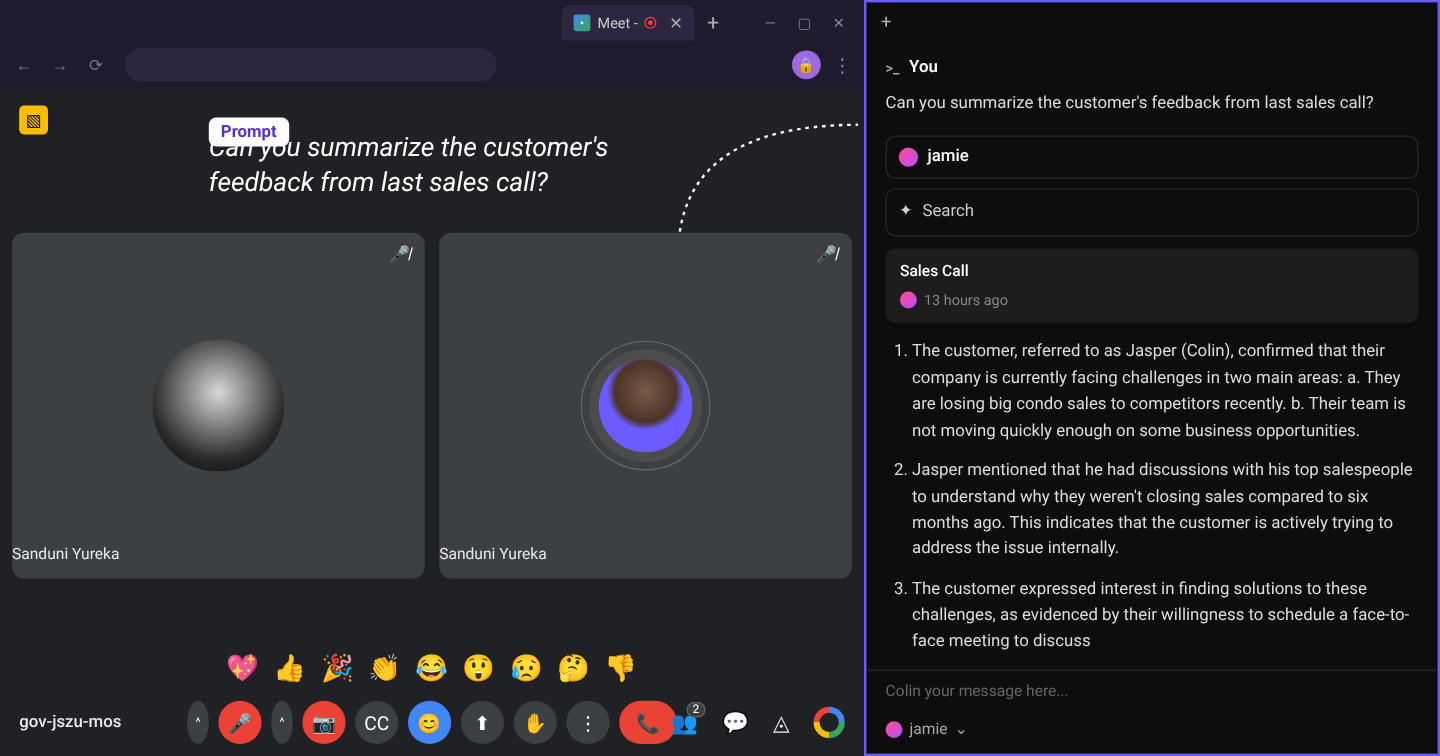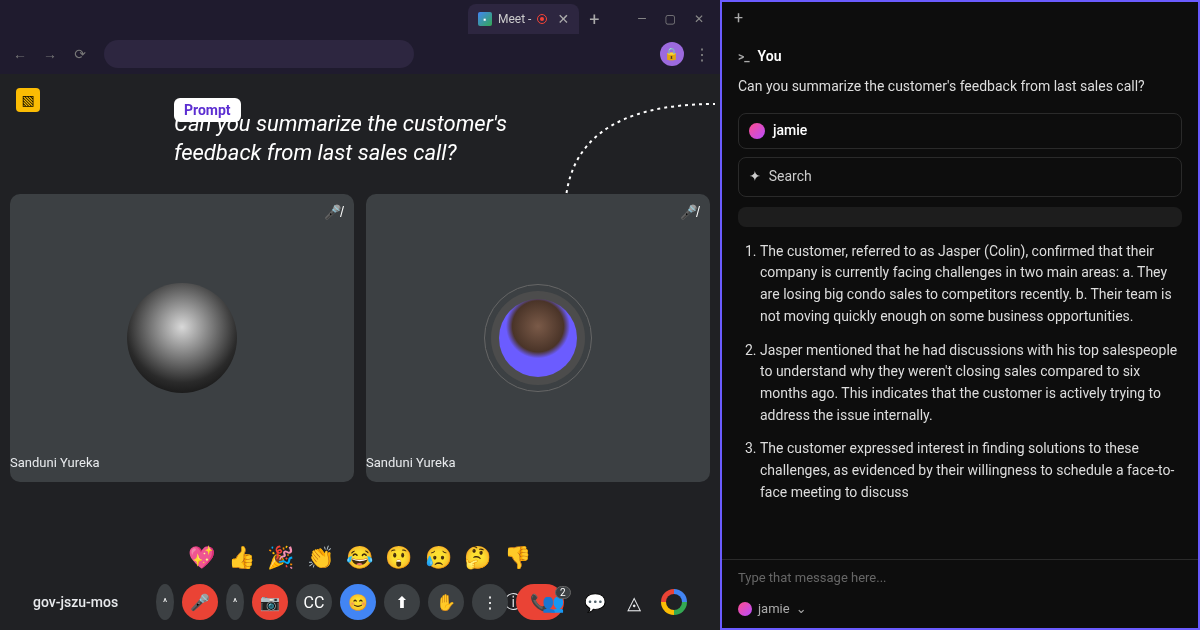--- a/index.html
+++ b/index.html
@@ -40,21 +40,21 @@
 .avatar-ring{width:94px;height:94px;border-radius:50%;background:#4c4c4c;display:flex;align-items:center;justify-content:center;position:relative}
 .avatar-ring::before{content:"";position:absolute;inset:-7px;border-radius:50%;border:1px solid #666}
 .avatar-inner{width:78px;height:78px;border-radius:50%;background:#6b5cff;overflow:hidden}
 .face1{width:100%;height:100%;background:radial-gradient(circle at 50% 40%,#d8d8d8 0%,#2a2a2a 65%,#000 100%)}
 .face2{width:100%;height:100%;background:radial-gradient(circle at 50% 35%,#7a5a48 0%,#4a3428 40%,#6b5cff 50%)}
 
 
 .reactions{position:absolute;bottom:60px;left:50%;transform:translateX(-50%);display:flex;gap:12px;font-size:22px}
 
 
-.bottom{position:absolute;bottom:0;left:0;right:0;height:56px;display:flex;align-items:center;padding:0 33px;color:#e8eaed}
+.bottom{position:absolute;bottom:0;left:0;right:0;height:56px;display:flex;align-items:center;padding:0 16px;color:#e8eaed}
 .meetid{font-size:14px;font-weight:500}
 .ctrls{position:absolute;left:50%;transform:translateX(-50%);display:flex;gap:8px;align-items:center}
 .cbtn{width:36px;height:36px;border-radius:50%;background:#3c4043;display:flex;align-items:center;justify-content:center;color:#fff;font-size:16px}
 .cbtn.red{background:#ea4335}
 .cbtn.blue{background:#4285f4}
 .cbtn.hang{background:#ea4335;width:48px;border-radius:20px}
 .chev{width:18px;height:36px;background:#3c4043;border-radius:50%;display:flex;align-items:center;justify-content:center;color:#fff;font-size:10px}
 .rctrls{margin-left:auto;display:flex;gap:20px;align-items:center;color:#e8eaed;font-size:18px}
 .badge{position:relative}
 .badge-num{position:absolute;top:-6px;right:-6px;background:#3c4043;color:#fff;font-size:10px;border-radius:8px;padding:0 4px;border:1px solid #666}
@@ -194,28 +194,33 @@
       <span class="r-ai-icon"></span>
       <span class="r-ai-name">jamie</span>
     </div>
 
     <div class="r-search">
       <span>✦</span>
       <span>Search</span>
     </div>
 
     <div class="r-card">
+      <div class="r-card-title">Sales Call</div>
+      <div class="r-card-sub">
+        <span class="r-dot"></span>
+        <span>13 hours ago</span>
+      </div>
     </div>
 
     <ol class="r-list">
       <li>The customer, referred to as Jasper (Colin), confirmed that their company is currently facing challenges in two main areas:
 a. They are losing big condo sales to competitors recently. b. Their team is not moving quickly enough on some business opportunities.</li>
       <li>Jasper mentioned that he had discussions with his top salespeople to understand why they weren't closing sales compared to six months ago. This indicates that the customer is actively trying to address the issue internally.</li>
       <li>The customer expressed interest in finding solutions to these challenges, as evidenced by their willingness to schedule a face-to-face meeting to discuss</li>
     </ol>
   </div>
-  <div class="r-input">Type that message here...</div>
+  <div class="r-input">Colin your message here...</div>
   <div class="r-foot">
     <span class="r-ai-icon"></span>
     <span>jamie</span>
     <span>⌄</span>
   </div>
 </div>
 
 </body></html>

